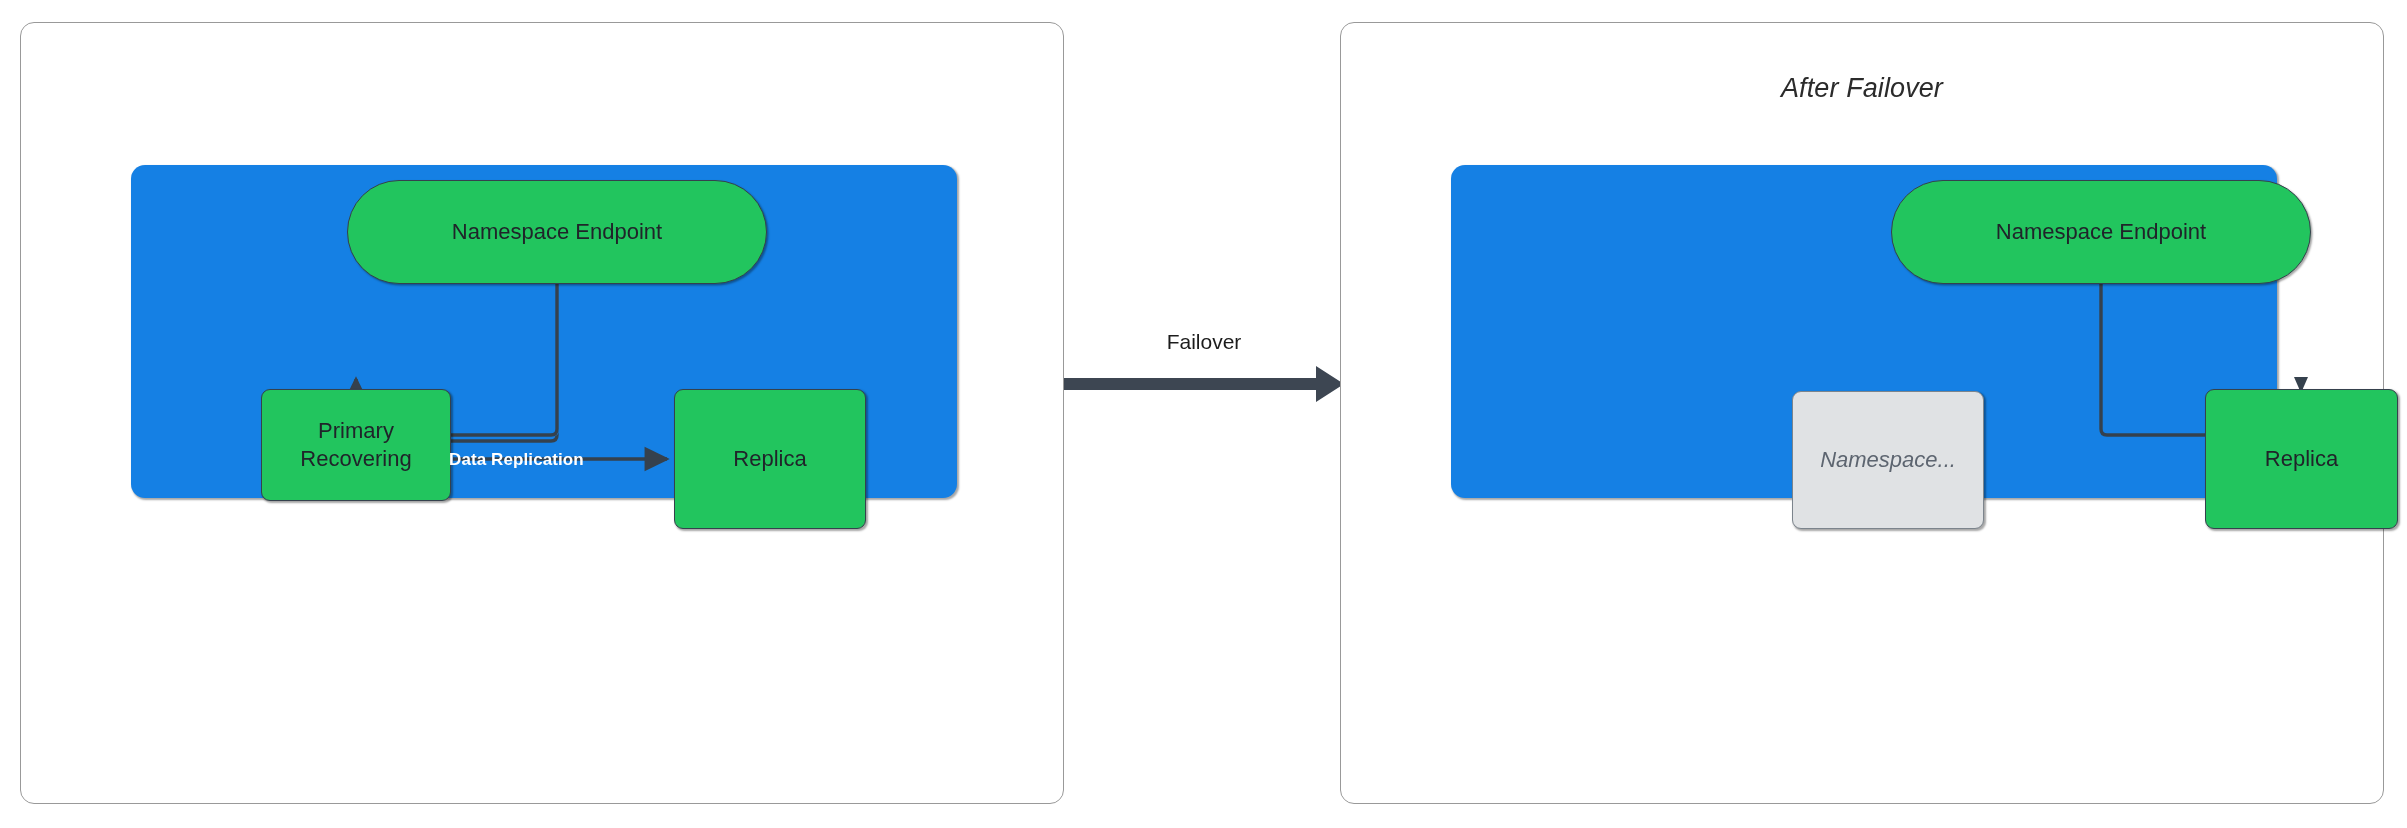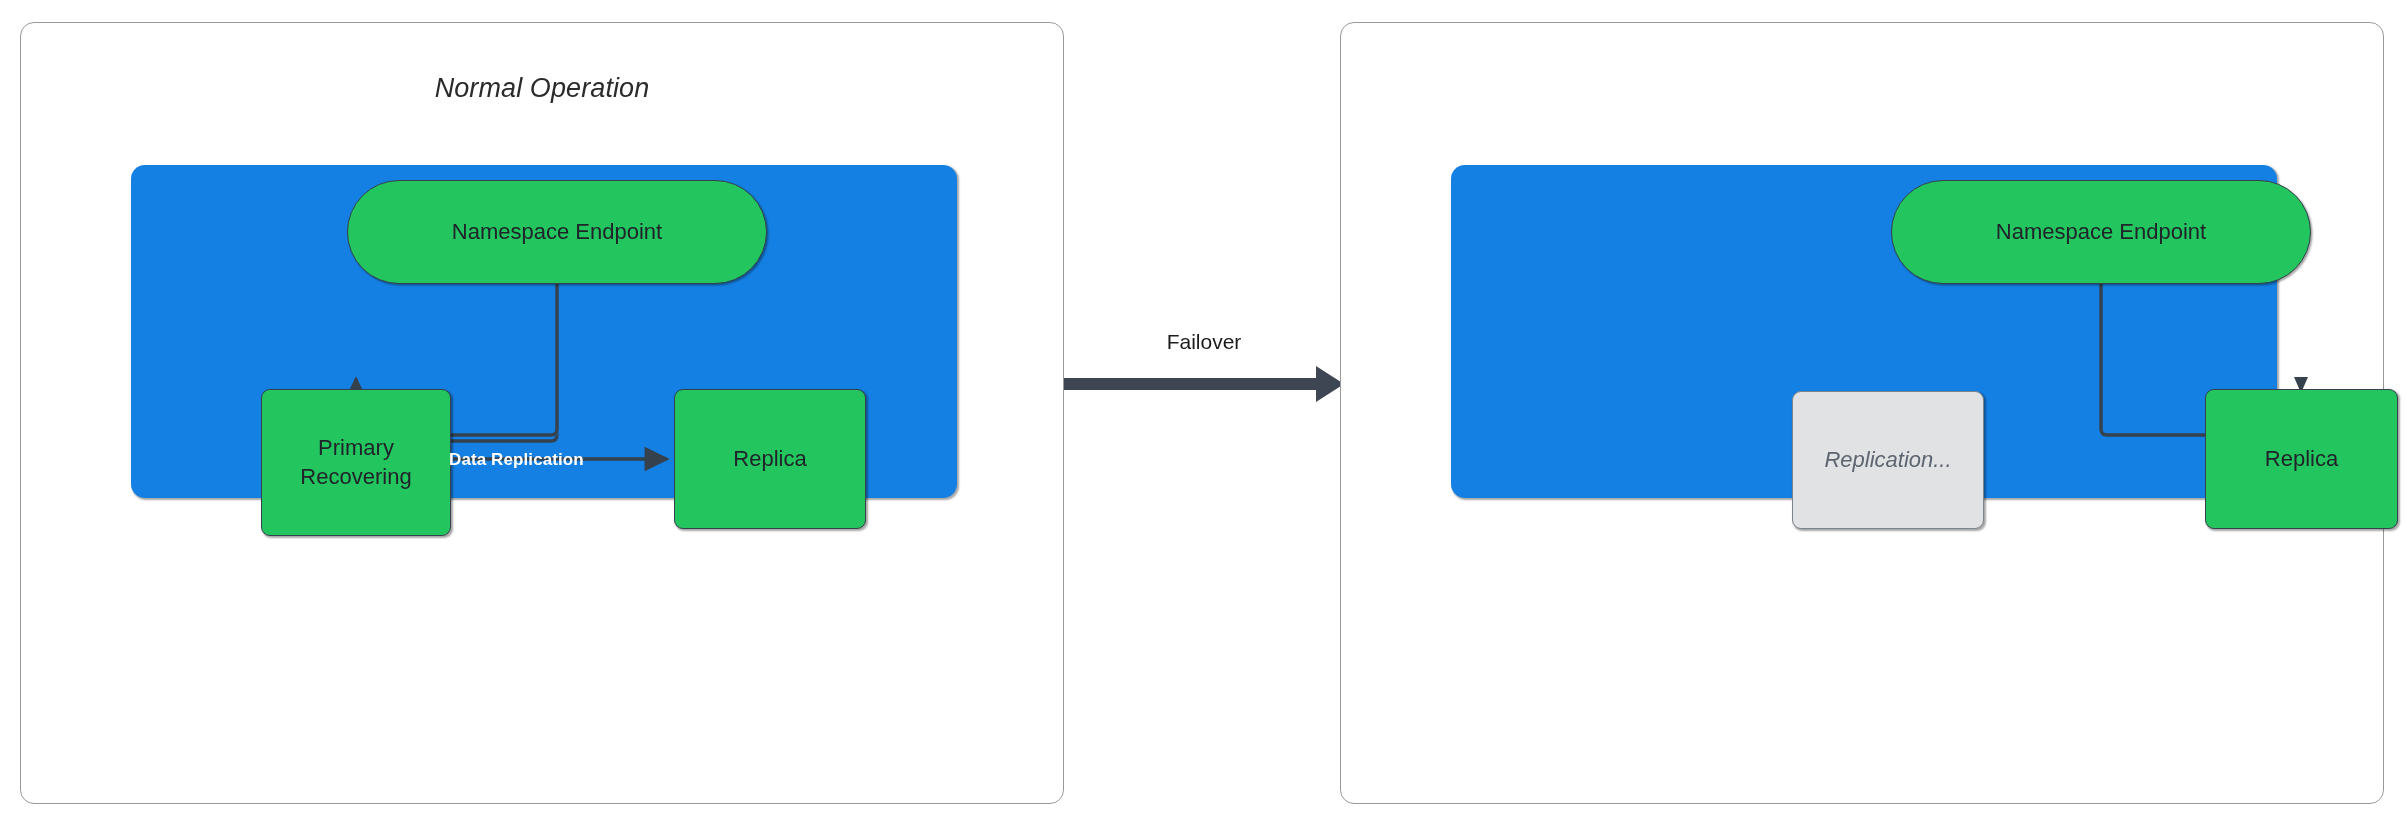--- a/index.html
+++ b/index.html
@@ -75,21 +75,21 @@
   }
   .node.dim {
     background: #e0e2e4;
     border-color: #7c848c;
     color: #5d6570;
     font-style: italic;
   }
 
   
   #node-endpoint-left  { left: 216px; top: 15px;  width: 420px; height: 104px; }
-  #node-primary        { left: 130px; top: 224px; width: 190px; height: 147px; }
+  #node-primary        { left: 130px; top: 224px; width: 190px; height: 112px; }
   #node-replica-left   { left: 543px; top: 224px; width: 192px; height: 140px; }
 
   
   #node-endpoint-right { left: 440px; top: 15px;  width: 420px; height: 104px; }
   #node-recovering     { left: 341px; top: 226px; width: 192px; height: 138px; }
   #node-replica-right  { left: 754px; top: 224px; width: 193px; height: 140px; }
 
   
   .connector-svg {
     position: absolute;
@@ -134,21 +134,20 @@
     font-size: 21px;
     color: #1c1c1c;
   }
 </style>
 </head>
 <body>
 
 <div id="canvas">
 
   <div class="panel" id="panel-left">
-    <div class="panel-title">Normal Operation</div>
 
     <div class="blue-region" id="blue-left">
 
       <svg class="connector-svg" viewBox="0 0 826 333" preserveAspectRatio="none">
         <defs>
           <marker id="arrowDarkL" markerWidth="9" markerHeight="9" refX="7.2" refY="4.5" orient="auto" markerUnits="strokeWidth">
             <path d="M0.6,0.9 L8,4.5 L0.6,8.1 z" fill="#35414d"></path>
           </marker>
           <marker id="arrowDarkL2" markerWidth="9" markerHeight="9" refX="7.2" refY="4.5" orient="auto" markerUnits="strokeWidth">
             <path d="M0.6,0.9 L8,4.5 L0.6,8.1 z" fill="#35414d"></path>
@@ -179,38 +178,39 @@
   </div>
 
   <div id="failover-group">
     <div id="failover-label">Failover</div>
     <svg viewBox="0 0 280 120" width="280" height="120" style="position:absolute;left:0;top:0;">
       <path d="M0,48 L252,48 L252,36 L280,54 L252,72 L252,60 L0,60 z" fill="#3d4652"></path>
     </svg>
   </div>
 
   <div class="panel" id="panel-right">
+    <div class="panel-title">After Failover</div>
 
     <div class="blue-region" id="blue-right">
 
       <svg class="connector-svg" viewBox="0 0 826 333" preserveAspectRatio="none">
         <defs>
           <marker id="arrowDarkR" markerWidth="9" markerHeight="9" refX="7.2" refY="4.5" orient="auto" markerUnits="strokeWidth">
             <path d="M0.6,0.9 L8,4.5 L0.6,8.1 z" fill="#35414d"></path>
           </marker>
         </defs>
 
         <path d="M650,119 L650,264 Q650,270 656,270 L844,270 Q850,270 850,276 L850,214" fill="none" stroke="#35414d" stroke-width="3.4" stroke-linecap="butt" stroke-linejoin="round"></path>
       </svg>
 
       <svg class="connector-svg" viewBox="0 0 826 333" preserveAspectRatio="none">
         <path d="M843,212 L857,212 L850,228 z" fill="#35414d"></path>
       </svg>
 
       <div class="node stadium" id="node-endpoint-right">Namespace Endpoint</div>
 
-      <div class="node rect dim" id="node-recovering">Replication...</div>
+      <div class="node rect dim" id="node-recovering">Namespace...</div>
 
       <div class="node rect" id="node-replica-right">Replica</div>
     </div>
   </div>
 
 </div>
 
 </body></html>

